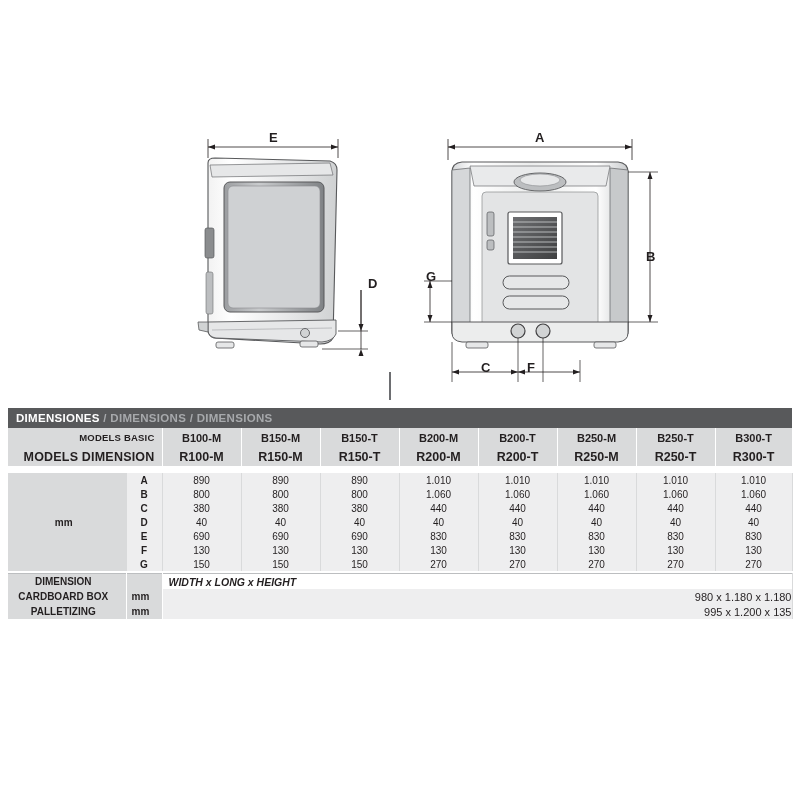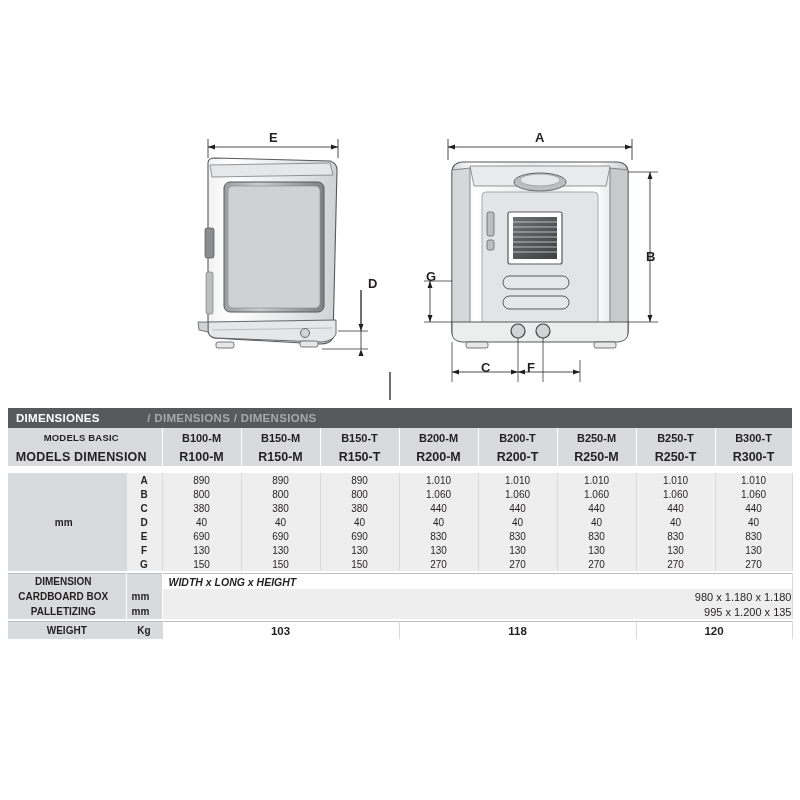--- a/index.html
+++ b/index.html
@@ -52,33 +52,33 @@
     height: 20px;
     font-size: 11.5px;
     font-weight: bold;
     letter-spacing: .3px;
     padding-left: 8px !important;
     vertical-align: middle;
   }
   .band-title .sub {
     color: #a7a9ac;
     font-weight: bold;
-    margin-left: 44px;
   }
   .hdr-row td {
     background: #d9dadb;
     height: 19px;
     text-align: center;
     font-size: 11px;
     font-weight: bold;
     border-right: 1px solid #ffffff;
     color: #231f20;
     vertical-align: middle;
   }
   .hdr-row td.lbl {
+    text-align: right;
     padding-right: 7px !important;
     font-size: 9.5px;
     letter-spacing: .2px;
   }
   .hdr-row.rev td {
     font-size: 12.5px;
   }
   .data-row td {
     height: 14px;
     font-size: 10px;
@@ -473,31 +473,13 @@
       <tr class="foot-row alt">
         <td class="flabel">PALLETIZING</td>
         <td class="funit">mm</td>
         <td class="fval" colspan="3">995  x 1.200 x 135</td>
       </tr>
     </tbody>
   </table>
 
   <div class="tbl-sep"></div>
 
-  <table class="spec outer-line">
-    <colgroup>
-      <col style="width:118px">
-      <col style="width:36px">
-      <col style="width:237px">
-      <col style="width:237px">
-      <col style="width:156px">
-    </colgroup>
-    <tbody>
-      <tr class="weight-row">
-        <td class="flabel">WEIGHT</td>
-        <td class="funit">Kg</td>
-        <td>103</td>
-        <td>118</td>
-        <td>120</td>
-      </tr>
-    </tbody>
-  </table>
 </div>
 
 </body></html>

